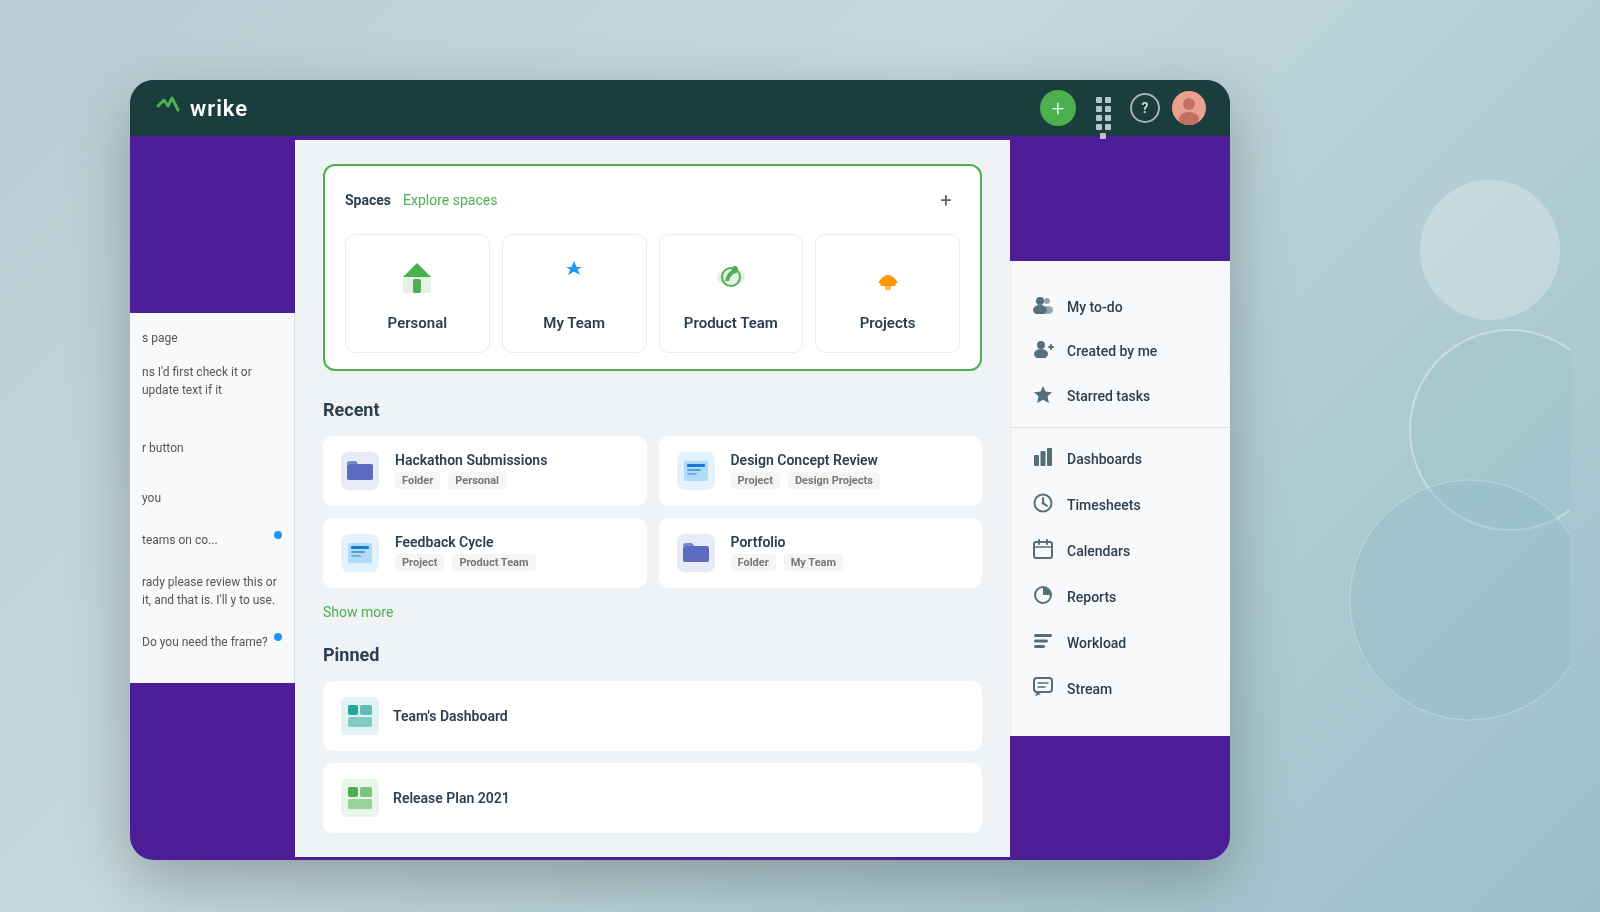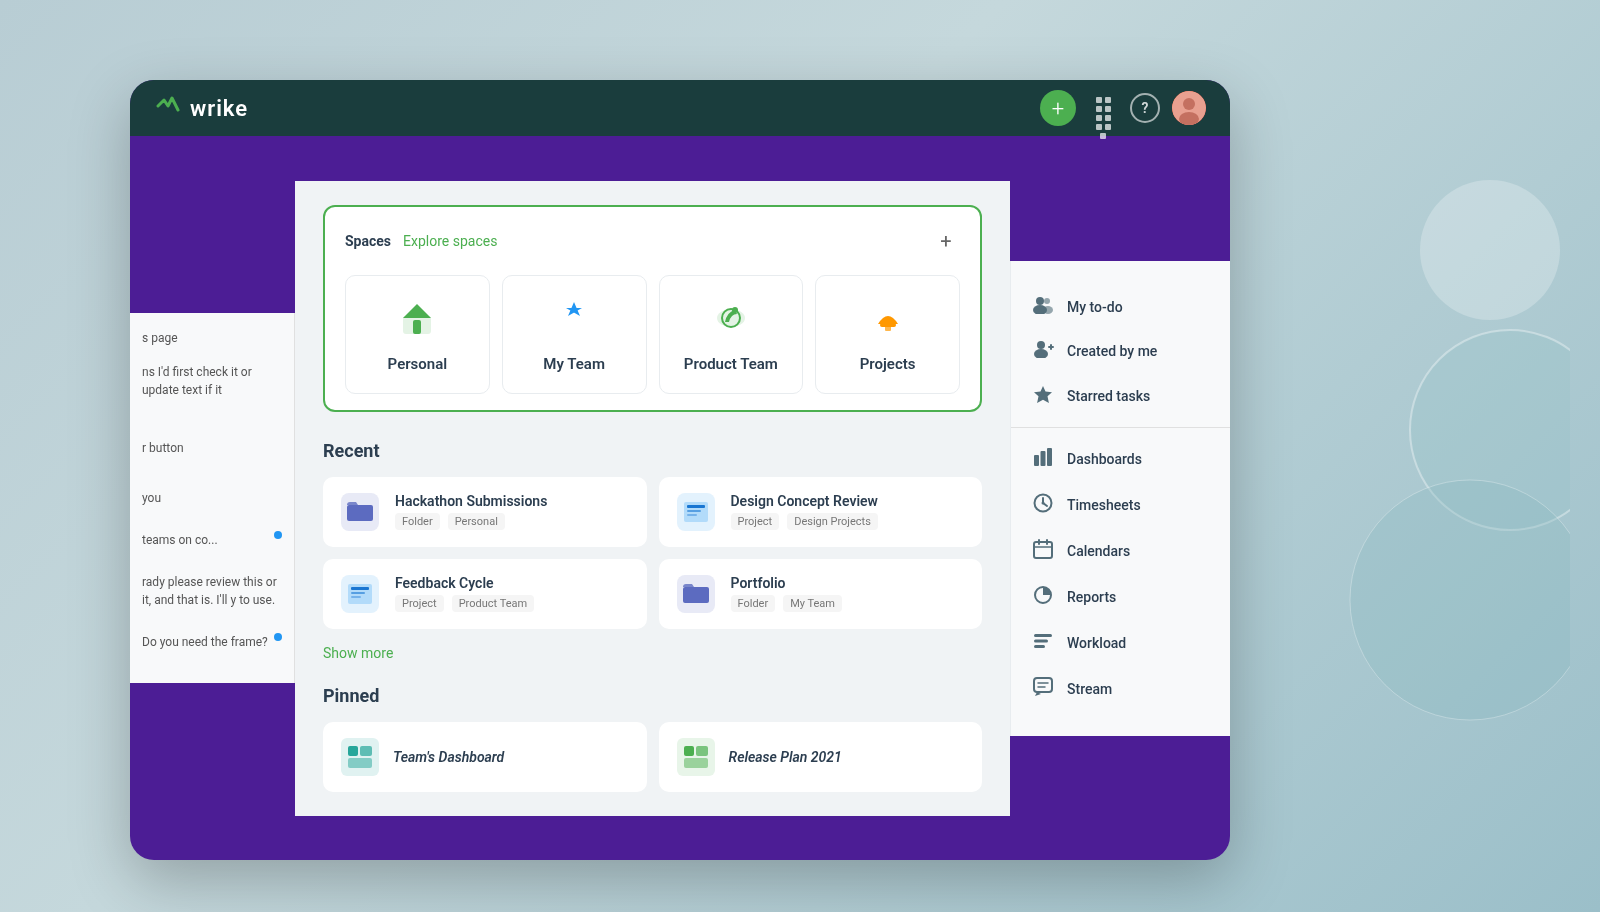--- a/index.html
+++ b/index.html
@@ -323,20 +323,21 @@
     .recent-name {
       font-size: 14px;
       font-weight: 600;
       color: #2c3e50;
       margin-bottom: 4px;
     }
 
     .recent-meta {
       display: flex;
       gap: 8px;
+      font-weight: bold;
     }
 
     .recent-tag {
       font-size: 11px;
       color: #777;
       background: #f5f5f5;
       padding: 2px 7px;
       border-radius: 4px;
     }
 
@@ -345,23 +346,22 @@
       font-size: 14px;
       cursor: pointer;
       margin-top: 8px;
       margin-bottom: 24px;
       display: inline-block;
     }
 
     
     .pinned-grid {
       display: grid;
-      grid-template-columns: 1fr 1fr;
+      grid-template-columns: 1fr;
       gap: 12px;
-      font-style: italic;
     }
 
     .pinned-item {
       background: white;
       border-radius: 10px;
       padding: 16px 18px;
       display: flex;
       align-items: center;
       gap: 14px;
       cursor: pointer;

